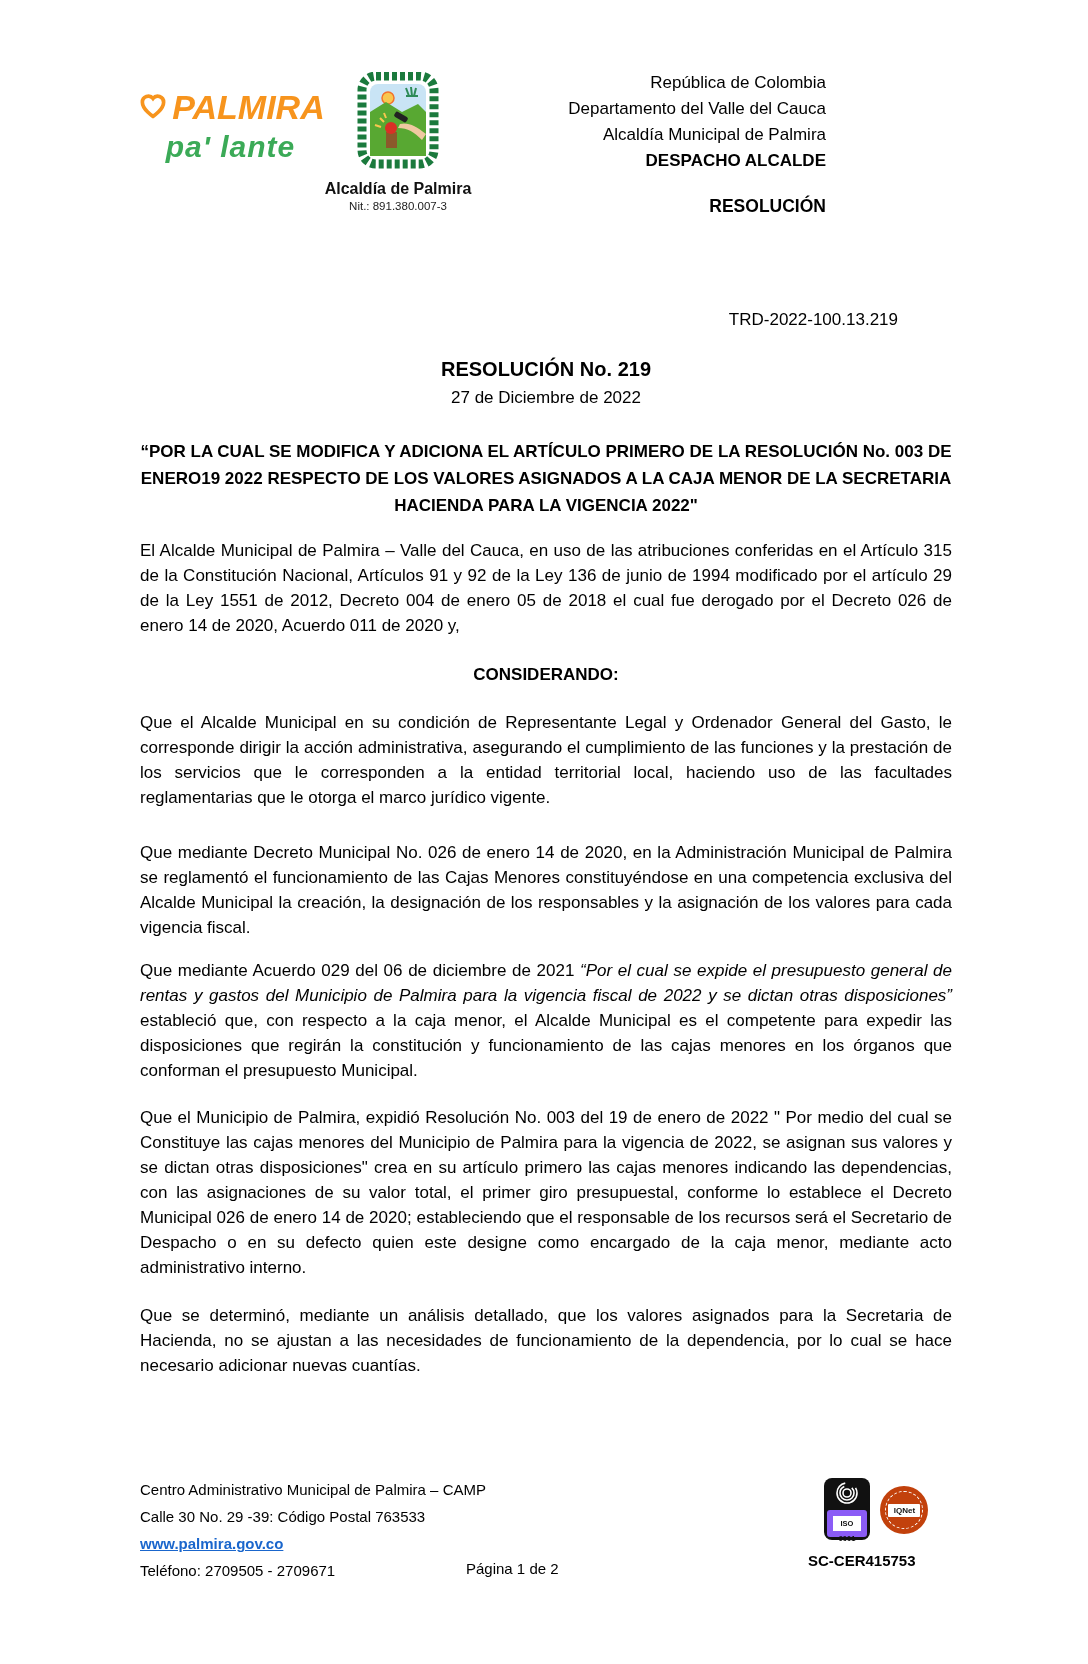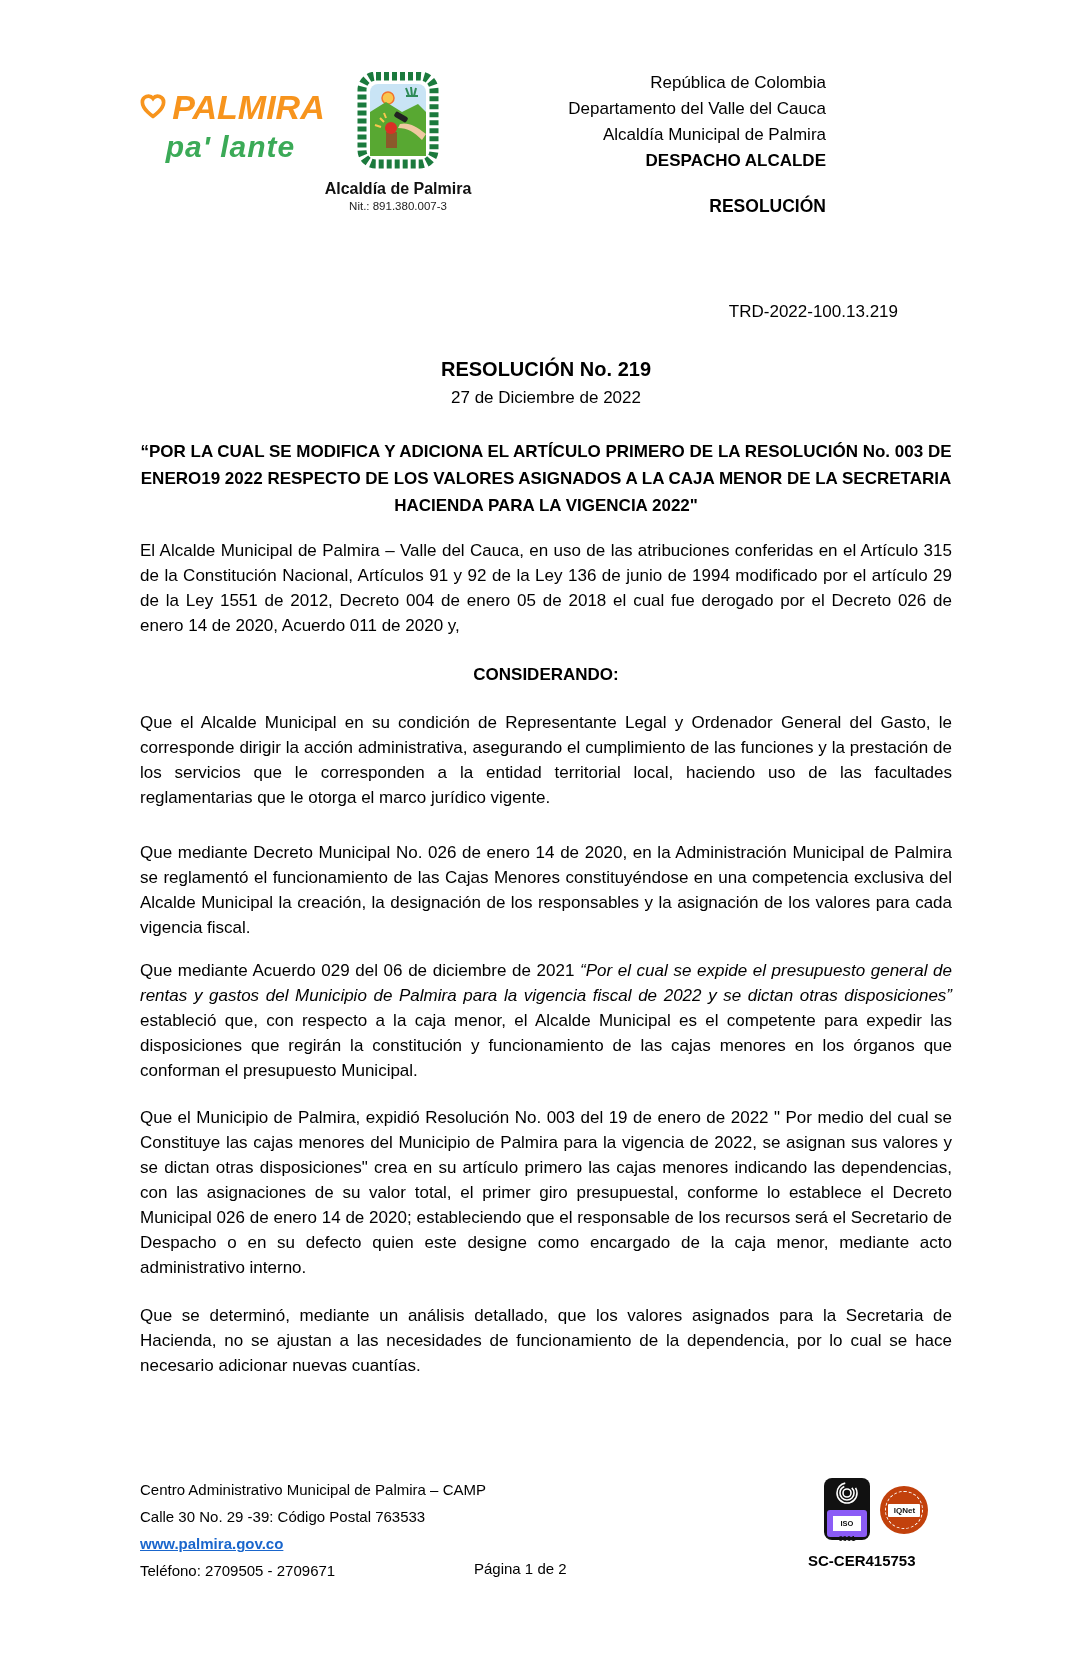--- a/index.html
+++ b/index.html
@@ -29,21 +29,21 @@
     position:absolute;right:158px;top:70px;width:420px;
     text-align:right;font-size:17px;line-height:26px;color:#000;
   }
   .hdr-right .b{font-weight:bold;}
   .hdr-doc-type{
     position:absolute;right:158px;top:196px;width:420px;
     text-align:right;font-size:17.5px;font-weight:bold;
   }
   
   .trd{
-    position:absolute;left:140px;top:302px;width:758px;
+    position:absolute;left:140px;top:310px;width:758px;
     text-align:right;font-size:17px;
   }
   .res-title{
     position:absolute;left:140px;top:358px;width:812px;
     text-align:center;font-size:20px;font-weight:bold;
   }
   .res-date{
     position:absolute;left:140px;top:388px;width:812px;
     text-align:center;font-size:17px;
   }
@@ -67,21 +67,21 @@
   .p5{top:1105px;}
   .p6{top:1303px;}
   .ital{font-style:italic;}
   
   .footer-left{
     position:absolute;left:140px;top:1476px;width:480px;
     font-size:15px;line-height:27px;color:#000;
   }
   .footer-left a{color:#1a66cc;text-decoration:underline;font-weight:bold;}
   .page-indicator{
-    position:absolute;left:466px;top:1560px;font-size:15px;margin-left:8px;
+    position:absolute;left:466px;top:1560px;font-size:15px;
   }
   .certs{position:absolute;left:824px;top:1478px;width:130px;}
   .icontec{
     position:relative;display:inline-block;vertical-align:top;
     width:46px;height:62px;background:#111;border-radius:8px;
     text-align:center;
   }
   .icontec-name{color:#fff;font-size:9px;font-weight:bold;margin-top:1px;letter-spacing:.3px;}
   .icontec-iso{
     position:absolute;left:3px;right:3px;bottom:3px;height:15px;

